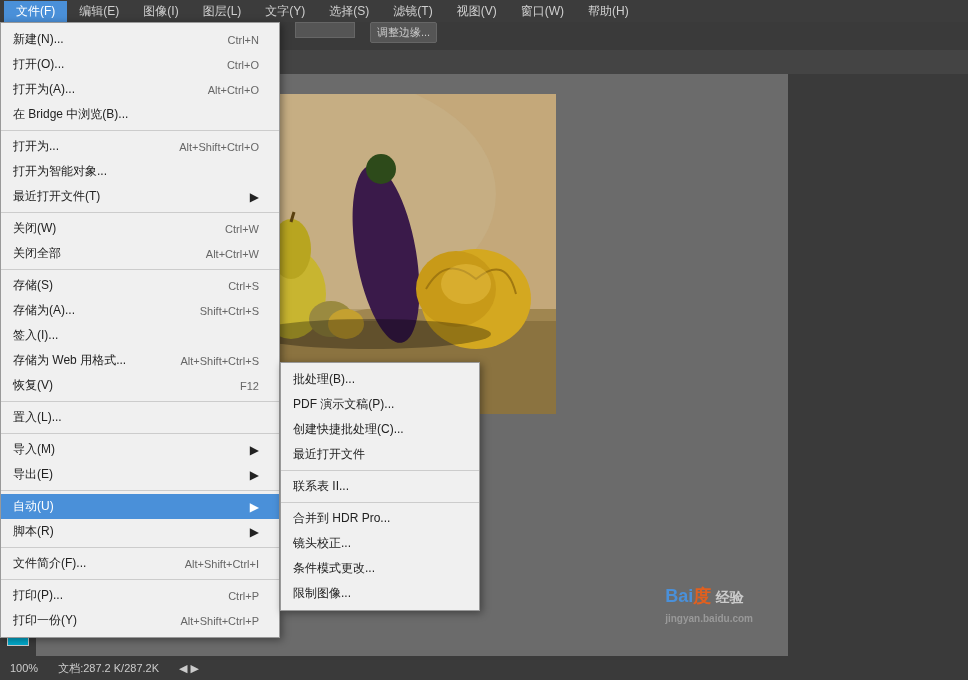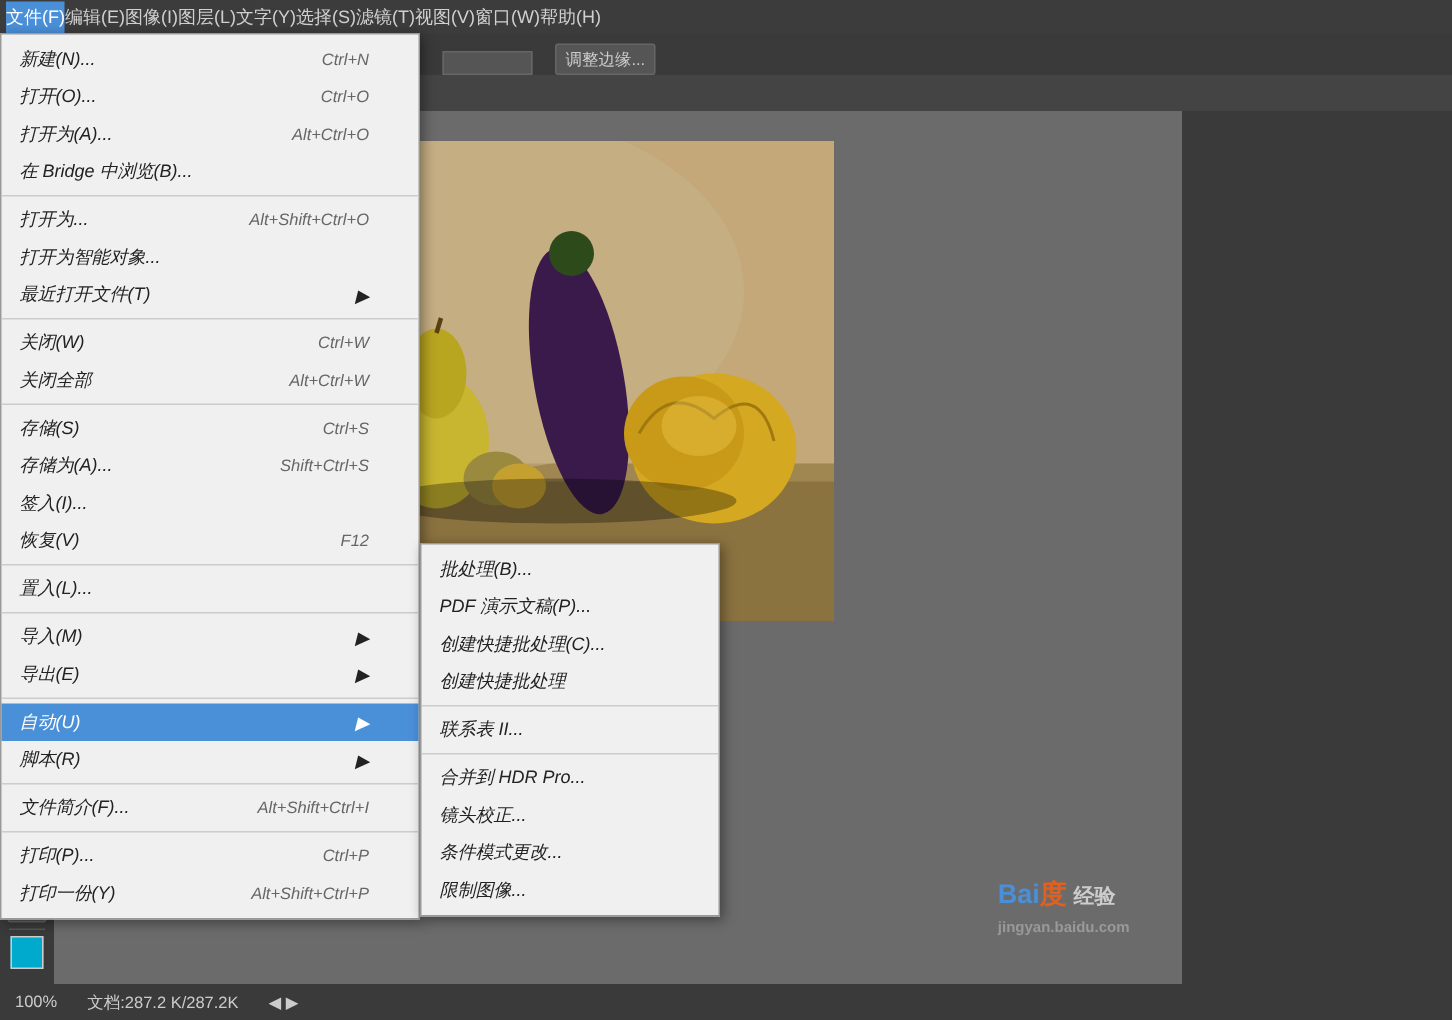--- a/index.html
+++ b/index.html
@@ -19,40 +19,40 @@
       height: 22px;
       background: #3c3c3c;
       display: flex;
       align-items: center;
       padding: 0 4px;
       position: relative;
       z-index: 100;
     }
     .menu-bar-item {
       color: #d0d0d0;
-      padding: 2px 0;
+      padding: 2px 12px;
       cursor: pointer;
       font-size: 12px;
       white-space: nowrap;
     }
     .menu-bar-item:hover, .menu-bar-item.active {
       background: #555;
       color: #fff;
     }
     .menu-bar-item.active {
       background: #4a90d9;
     }
 
     
     .toolbar {
       width: 100%;
       height: 28px;
       background: #3a3a3a;
       display: flex;
-      align-items: flex-end;
+      align-items: flex-start;
       padding: 0 6px;
       gap: 15px;
     }
     .toolbar-btn {
       color: #ccc;
       background: #555;
       border: 1px solid #666;
       padding: 2px 6px;
       font-size: 11px;
       cursor: pointer;
@@ -185,26 +185,25 @@
       border: 1px solid #999;
       box-shadow: 2px 2px 8px rgba(0,0,0,0.4);
       min-width: 280px;
       padding: 4px 0;
     }
 
     .menu-item {
       display: flex;
       justify-content: space-between;
       align-items: center;
-      padding: 4px 33px 4px 12px;
+      padding: 4px 20px 4px 12px;
       cursor: pointer;
       color: #222;
       font-size: 12px;
       white-space: nowrap;
-      font-style: italic;
     }
     .menu-item.highlighted {
       background: #4a90d9;
       color: #fff;
     }
     .menu-item .shortcut {
       color: #666;
       font-size: 11px;
       margin-left: 30px;
     }
@@ -436,20 +435,24 @@
       <span class="shortcut">Ctrl+S</span>
     </div>
     <div class="menu-item">
       <span>存储为(A)...</span>
       <span class="shortcut">Shift+Ctrl+S</span>
     </div>
     <div class="menu-item">
       <span>签入(I)...</span>
     </div>
     <div class="menu-item">
+      <span>存储为 Web 用格式...</span>
+      <span class="shortcut">Alt+Shift+Ctrl+S</span>
+    </div>
+    <div class="menu-item">
       <span>恢复(V)</span>
       <span class="shortcut">F12</span>
     </div>
     <div class="menu-separator"></div>
     <div class="menu-item">
       <span>置入(L)...</span>
     </div>
     <div class="menu-separator"></div>
     <div class="menu-item">
       <span>导入(M)</span>
@@ -490,21 +493,21 @@
       <div class="menu-item">
         <span>批处理(B)...</span>
       </div>
       <div class="menu-item">
         <span>PDF 演示文稿(P)...</span>
       </div>
       <div class="menu-item">
         <span>创建快捷批处理(C)...</span>
       </div>
       <div class="menu-item">
-        <span>创建快捷批处理</span>
+        <span>最近打开文件</span>
       </div>
       <div class="menu-separator"></div>
       <div class="menu-item">
         <span>联系表 II...</span>
       </div>
       <div class="menu-separator"></div>
       <div class="menu-item">
         <span>合并到 HDR Pro...</span>
       </div>
       <div class="menu-item">

